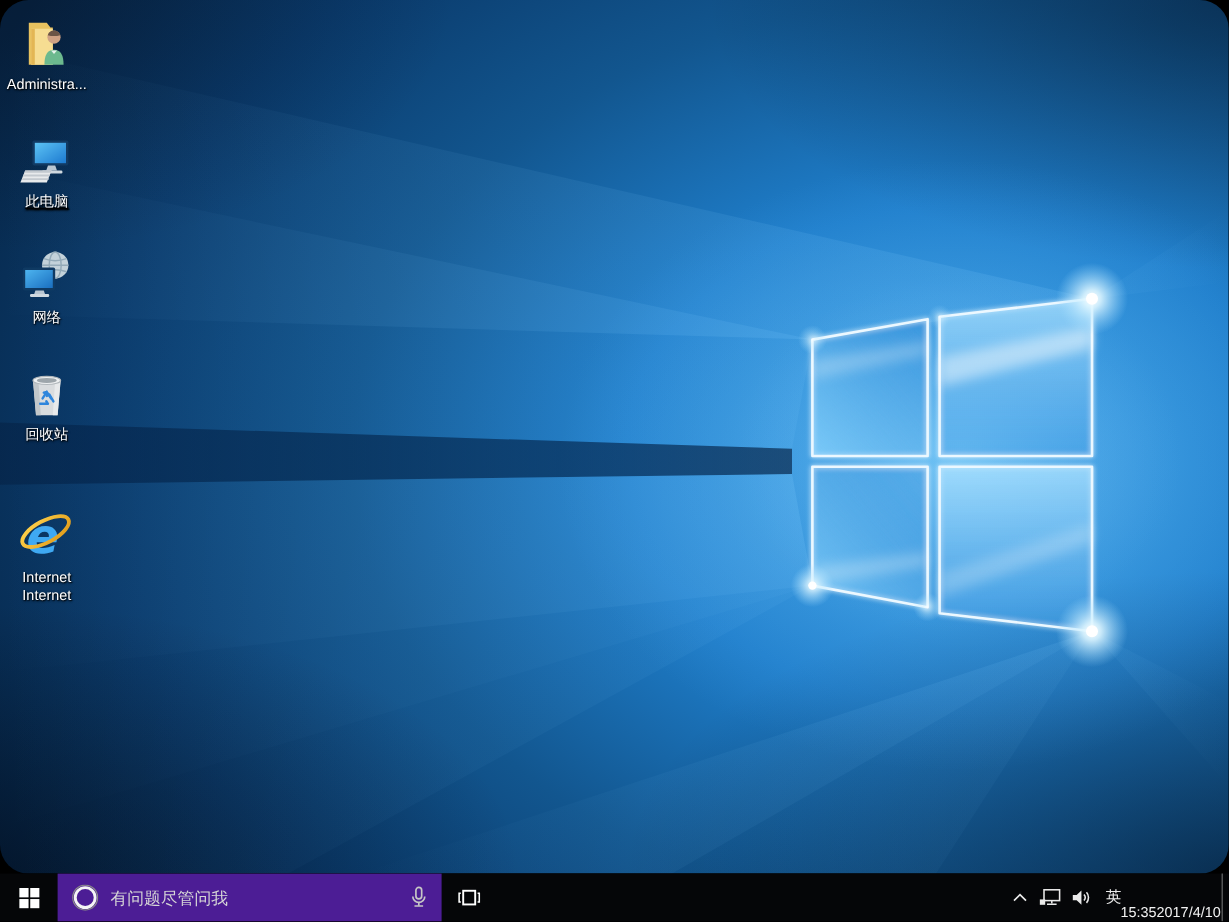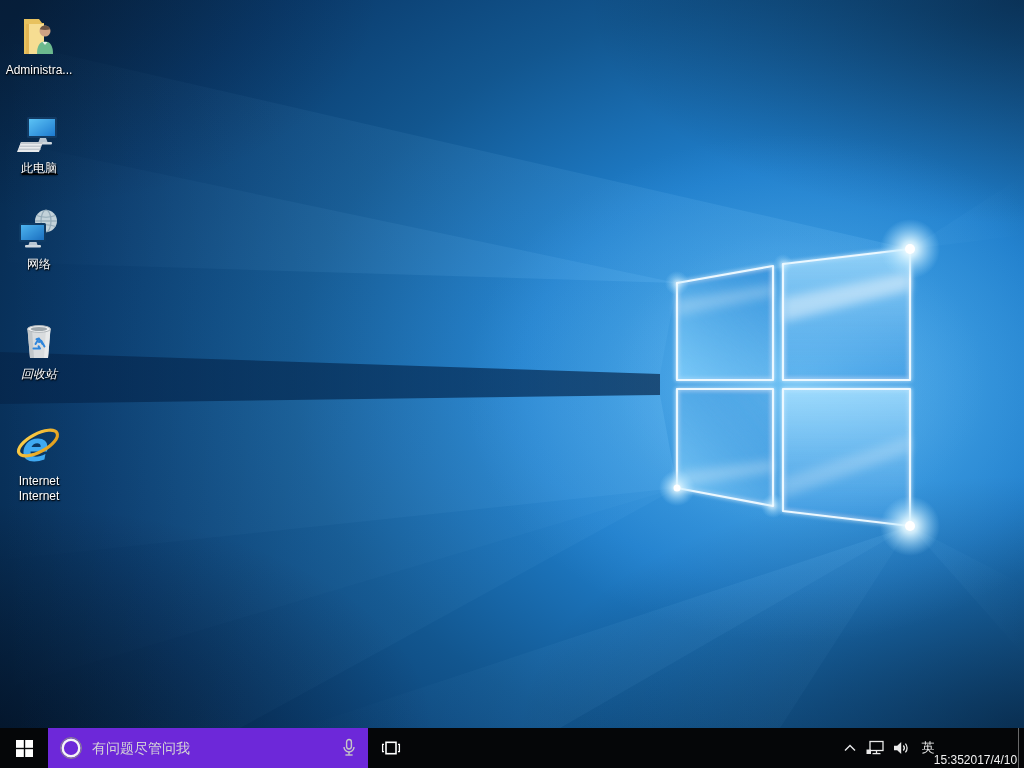--- a/index.html
+++ b/index.html
@@ -10,20 +10,21 @@
 
   
   .desktop {
     position:absolute; left:0; top:0; width:1024px; height:728px; overflow:hidden;
     background:
       radial-gradient(620px 320px at 0% 100%, rgba(2,12,28,.55), rgba(2,12,28,0) 70%),
       radial-gradient(720px 360px at 100% 100%, rgba(2,10,24,.50), rgba(2,10,24,0) 70%),
       radial-gradient(620px 320px at 100% 0%, rgba(3,14,30,.45), rgba(3,14,30,0) 70%),
       radial-gradient(540px 300px at 0% 0%, rgba(6,20,42,.40), rgba(6,20,42,0) 70%),
       radial-gradient(920px 690px at 78% 52%, #3ba7ea 0%, #1f7fcc 30%, #12568f 55%, #0a3a6b 78%, #062443 100%);
+    border-radius: 24px;
   }
   .wallsvg { position:absolute; left:0; top:0; }
 
   
   .dicon {
     position:absolute; left:2px; width:74px; text-align:center; cursor:default;
   }
   .dicon .ic { display:block; margin:0 auto; }
   .dicon .lbl {
     margin-top:3px; font-size:12px; line-height:15px; color:#ffffff;
@@ -34,21 +35,21 @@
   
   .taskbar {
     position:absolute; left:0; top:728px; width:1024px; height:40px;
     background:#050608; display:flex; align-items:stretch;
   }
   .start {
     width:48px; height:40px; border:none; background:transparent;
     display:flex; align-items:center; justify-content:center; cursor:pointer;
   }
   .searchbox {
-    position:relative; width:320px; height:40px; background:#6d28d9;
+    position:relative; width:320px; height:40px; background:#4c1d95;
     display:flex; align-items:center;
   }
   .cortana-ring { position:absolute; left:12px; top:9px; }
   .searchbox input {
     width:100%; height:100%; border:none; outline:none; background:transparent;
     padding-left:44px; padding-right:36px; font-size:14px; color:#eee;
     font-family:"Liberation Sans","DejaVu Sans",sans-serif;
   }
   .searchbox input::placeholder { color:#d6d6d6; opacity:1; }
   .mic { position:absolute; right:10px; top:10px; cursor:pointer; }
@@ -204,21 +205,21 @@
         <path d="M21.5 9.5 Q31 13 40.5 9.5" fill="none" stroke="#93aab8" stroke-width="1.2"></path>
         <path d="M21.5 20.5 Q31 17 40.5 20.5" fill="none" stroke="#93aab8" stroke-width="1.2"></path>
         <rect x="4" y="17" width="27" height="19" rx="1.5" fill="#0f3a63"></rect>
         <rect x="6" y="19" width="23" height="15" fill="url(#scr2)"></rect>
         <path d="M14.5 36 h7 l1 3 h-9 Z" fill="#b9c6d2"></path>
         <rect x="10" y="39" width="16" height="2.5" rx="1" fill="#cfd8df"></rect>
       </svg>
       <div class="lbl">网络</div>
     </div>
 
-    <div class="dicon" style="top:316px;font-style:italic;">
+    <div class="dicon" style="top:304px;">
       <svg class="ic" width="48" height="48" viewBox="0 0 48 48">
         <path d="M12.5 13 L35.5 13 L33 42 L15 42 Z" fill="#d9dcde"></path>
         <path d="M12.5 13 L17 13 L19 42 L15 42 Z" fill="#c2c7ca"></path>
         <path d="M31 13 L35.5 13 L33 42 L29 42 Z" fill="#e8eaeb"></path>
         <ellipse cx="24" cy="13" rx="11.5" ry="3.4" fill="#eef0f1" stroke="#b2b8bc" stroke-width="1"></ellipse>
         <ellipse cx="24" cy="13" rx="8.3" ry="2.1" fill="#9ea6ab"></ellipse>
         <g stroke="#2f86dc" stroke-width="2" fill="none" stroke-linecap="round" stroke-linejoin="round">
           <path d="M24 22.5 L20.5 28 M24 22.5 L27.5 28 M24 22.5 L21.5 23.2"></path>
           <path d="M18.5 32.5 L25 32.5 L23.6 30.4"></path>
           <path d="M29.5 30.5 L26.2 24.8 L24 26"></path>

